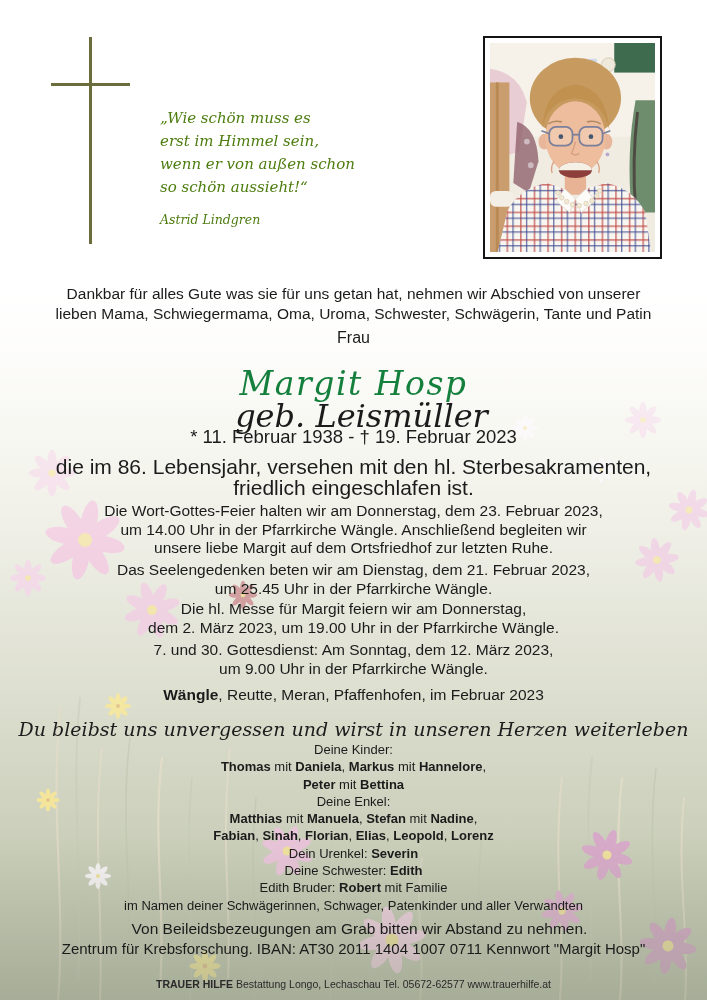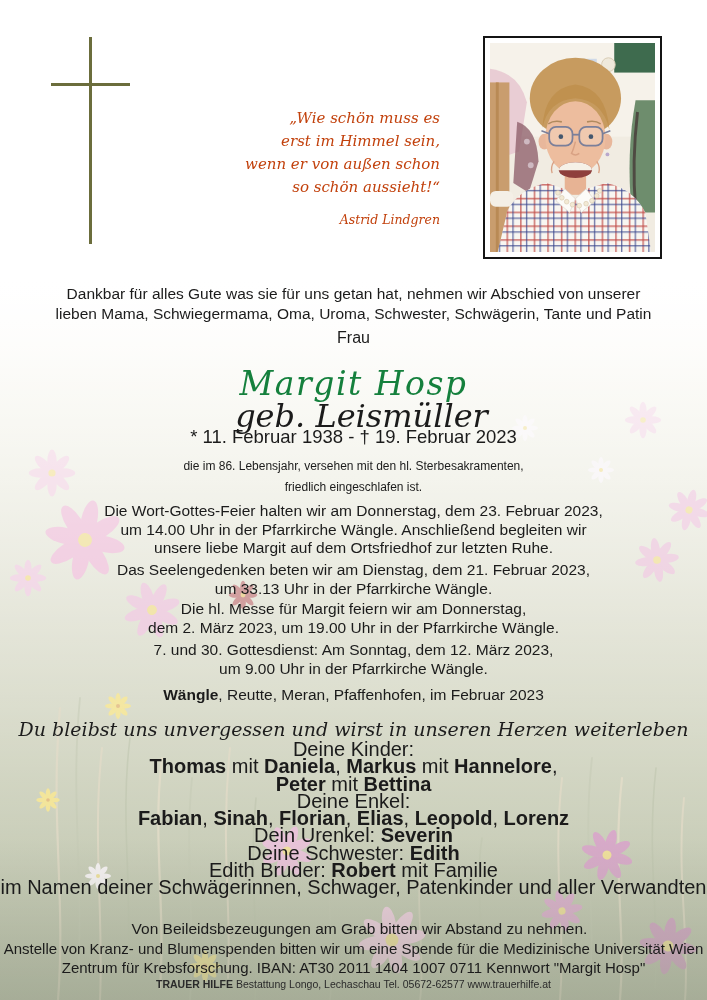--- a/index.html
+++ b/index.html
@@ -19,51 +19,51 @@
       rgba(255,255,255,0.74) 15%,
       rgba(255,255,255,0.62) 30%,
       rgba(255,255,255,0.52) 48%,
       rgba(255,255,255,0.45) 70%,
       rgba(255,255,255,0.40) 100%);
   }
   
   .cross-v{position:absolute;left:89px;top:37px;width:3px;height:207px;background:#6b6d3c;}
   .cross-h{position:absolute;left:51px;top:83px;width:79px;height:3px;background:#6b6d3c;}
   .quote{
-    position:absolute;left:160px;top:107px;width:280px;text-align:right;
+    position:absolute;left:160px;top:107px;width:280px;text-align:left;
     font-family:"DejaVu Serif",serif;font-style:italic;
-    font-size:15px;line-height:23px;color:#c2410c;
+    font-size:15px;line-height:23px;color:#4d7c0f;
   }
   .quote-author{font-size:12.5px;margin-top:9px;}
   .photo-frame{
     position:absolute;left:483px;top:36px;width:179px;height:223px;
     background:#ffffff;border:2px solid #141414;box-sizing:border-box;padding:5px;
   }
   .photo-frame svg{display:block;width:100%;height:100%;}
   
   .tb{position:absolute;left:0;right:0;text-align:center;}
   .intro{top:284px;font-size:15.5px;line-height:20px;}
   .frau{top:329px;font-size:16px;}
   .name{
     top:364px;font-family:"DejaVu Serif",serif;font-style:italic;
     font-size:33px;letter-spacing:1.5px;color:#15803d;
   }
   .maiden{top:397px;font-family:"DejaVu Serif",serif;font-style:italic;font-size:32px;padding-left:16px;}
   .dates{top:426px;font-family:Liberation Sans, sans-serif;font-size:18.5px;}
-  .note{top:456px;font-size:12px;line-height:21px;}
+  .note{top:456px;font-size:21px;line-height:21px;}
   .p1{top:502px;font-size:15.5px;line-height:18.5px;}
   .p2{top:561px;font-size:15.5px;line-height:18.5px;}
   .p3{top:600px;font-size:15.5px;line-height:18.5px;}
   .p4{top:641px;font-size:15.5px;line-height:18.5px;}
   .places{top:686px;font-size:15.5px;}
   .remembrance{
     top:718px;font-family:"DejaVu Serif",serif;font-style:italic;
     font-size:19px;color:#1d1d1d;
   }
-  .family{top:741px;font-size:20px;line-height:17.3px;}
+  .family{top:741px;font-size:13px;line-height:17.3px;}
   .condolence{top:920px;font-size:15.5px;padding-left:12px;}
   .donation{top:940px;font-size:15px;line-height:18.5px;}
   .footer{top:978px;font-size:10.5px;color:#2a2a2a;}
   .b{font-weight:bold;margin-top:37px;}
 </style>
 </head>
 <body>
 
 <div class="page">
 
@@ -291,46 +291,46 @@
       <div>friedlich eingeschlafen ist.</div>
     </div>
 
   <div class="tb p1">
       <div>Die Wort-Gottes-Feier halten wir am Donnerstag, dem 23. Februar 2023,</div>
       <div>um 14.00 Uhr in der Pfarrkirche Wängle. Anschließend begleiten wir</div>
       <div>unsere liebe Margit auf dem Ortsfriedhof zur letzten Ruhe.</div>
     </div>
   <div class="tb p2">
       <div>Das Seelengedenken beten wir am Dienstag, dem 21. Februar 2023,</div>
-      <div>um 33.13 Uhr in der Pfarrkirche Wängle.</div>
+      <div>um 25.45 Uhr in der Pfarrkirche Wängle.</div>
     </div>
   <div class="tb p3">
       <div>Die hl. Messe für Margit feiern wir am Donnerstag,</div>
       <div>dem 2. März 2023, um 19.00 Uhr in der Pfarrkirche Wängle.</div>
     </div>
   <div class="tb p4">
       <div>7. und 30. Gottesdienst: Am Sonntag, dem 12. März 2023,</div>
       <div>um 9.00 Uhr in der Pfarrkirche Wängle.</div>
     </div>
 
   <div class="tb places"><span class="b">Wängle</span><span>, Reutte, Meran, Pfaffenhofen, im Februar 2023</span></div>
   <div class="tb remembrance">Du bleibst uns unvergessen und wirst in unseren Herzen weiterleben</div>
 
   <div class="tb family">
       <div>Deine Kinder:</div>
       <div><span class="b">Thomas</span><span> mit </span><span class="b">Daniela</span><span>, </span><span class="b">Markus</span><span> mit </span><span class="b">Hannelore</span><span>,</span></div>
       <div><span class="b">Peter</span><span> mit </span><span class="b">Bettina</span></div>
       <div>Deine Enkel:</div>
+      <div><span class="b">Matthias</span><span> mit </span><span class="b">Manuela</span><span>, </span><span class="b">Stefan</span><span> mit </span><span class="b">Nadine</span><span>,</span></div>
       <div><span class="b">Fabian</span><span>, </span><span class="b">Sinah</span><span>, </span><span class="b">Florian</span><span>, </span><span class="b">Elias</span><span>, </span><span class="b">Leopold</span><span>, </span><span class="b">Lorenz</span></div>
       <div><span>Dein Urenkel: </span><span class="b">Severin</span></div>
       <div><span>Deine Schwester: </span><span class="b">Edith</span></div>
       <div><span>Edith Bruder: </span><span class="b">Robert</span><span> mit Familie</span></div>
       <div>im Namen deiner Schwägerinnen, Schwager, Patenkinder und aller Verwandten</div>
     </div>
 
   <div class="tb condolence">Von Beileidsbezeugungen am Grab bitten wir Abstand zu nehmen.</div>
   <div class="tb donation">
-      <div>Anstelle von Kranz- und Blumenspenden bitten wir um eine Spende für die Medizinische Universität Wien</div>
       <div>Zentrum für Krebsforschung. IBAN: AT30 2011 1404 1007 0711 Kennwort "Margit Hosp"</div>
     </div>
   <div class="tb footer"><span class="b">TRAUER HILFE</span><span> Bestattung Longo, Lechaschau Tel. 05672-62577 www.trauerhilfe.at</span></div>
 
 </div>
 
 </body></html>

